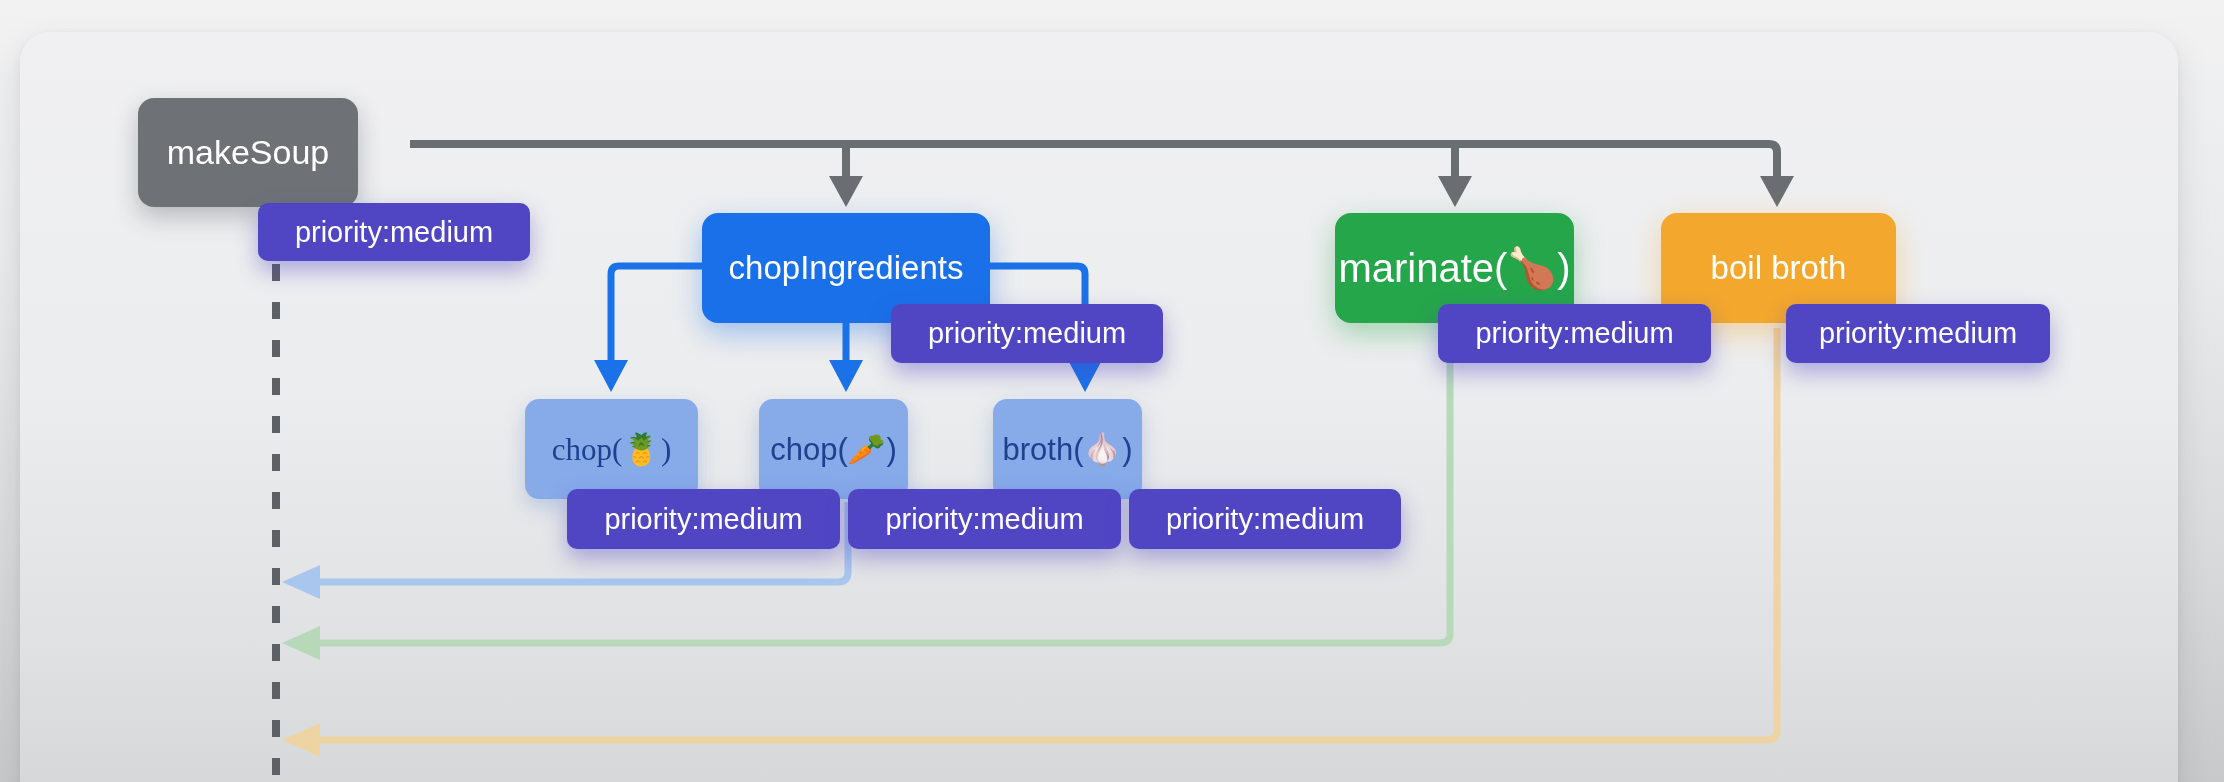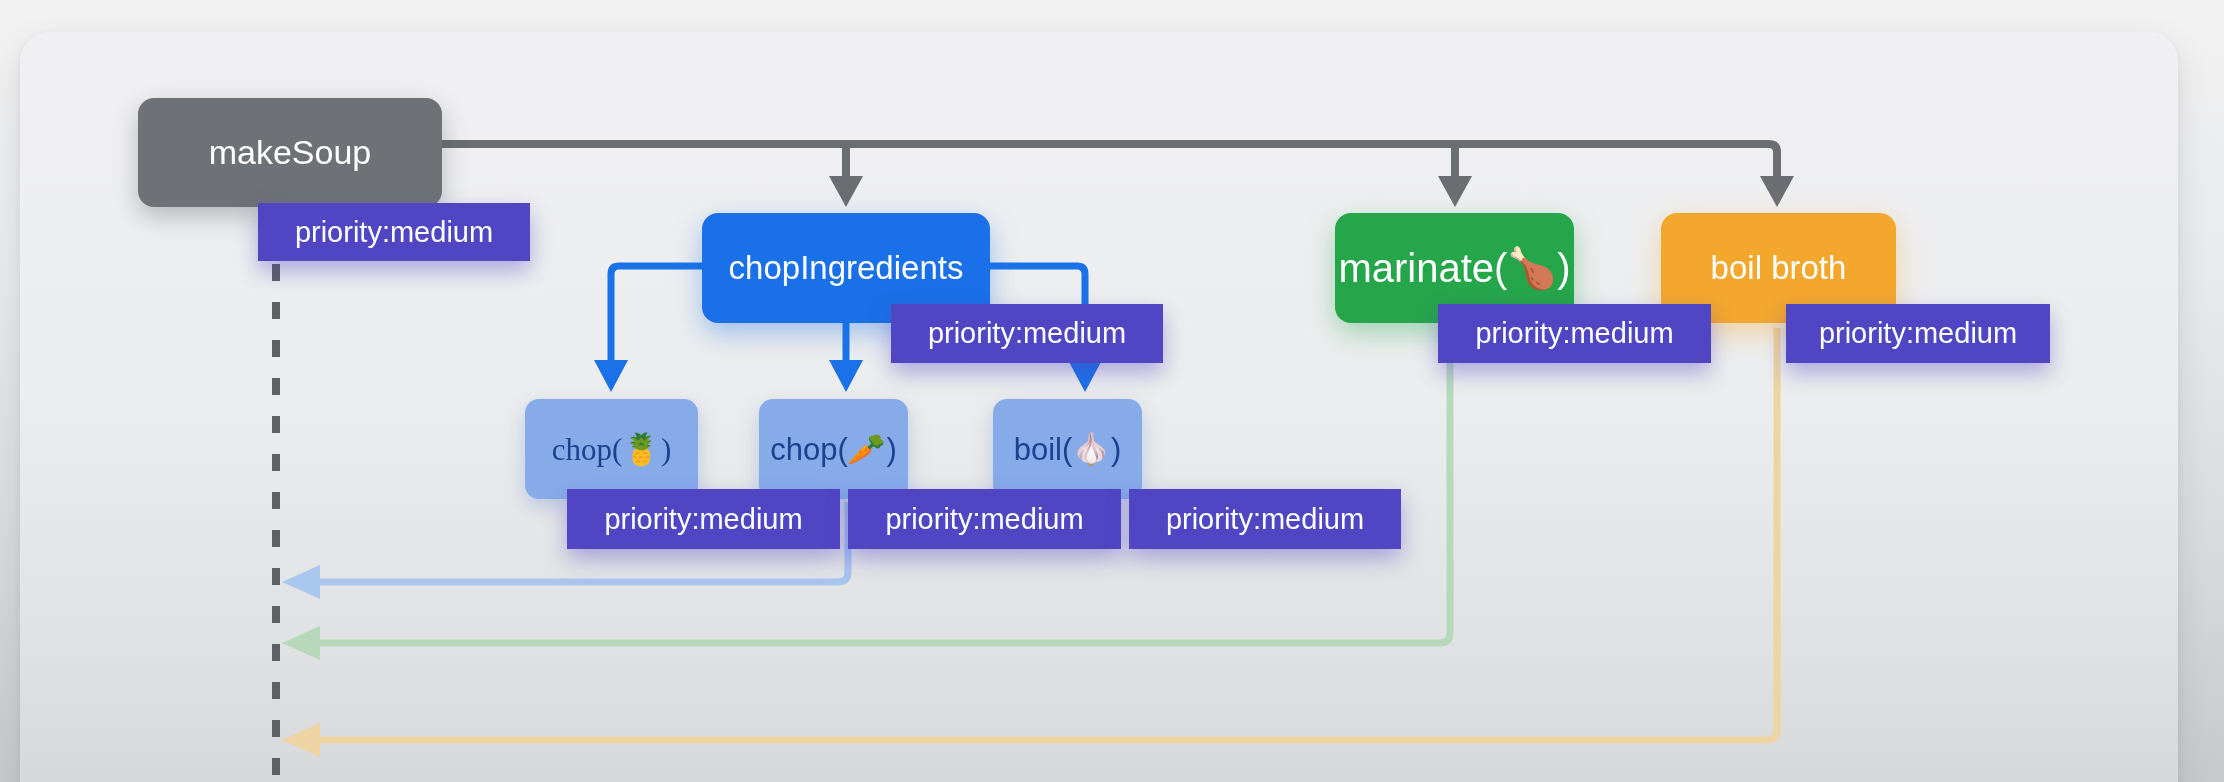--- a/index.html
+++ b/index.html
@@ -19,42 +19,42 @@
     background:linear-gradient(180deg,#f0f0f2 0%,#ecedee 45%,#e0e1e3 78%,#d4d5d7 100%);
     box-shadow:0 14px 36px rgba(0,0,0,.10), 0 2px 8px rgba(0,0,0,.05);
   }
   svg.edges{position:absolute;left:0;top:0;z-index:1;}
   .node{
     position:absolute;z-index:2;
     display:flex;align-items:center;justify-content:center;
     color:#fff;border-radius:16px;
     white-space:nowrap;
   }
-  .node-makesoup{left:138px;top:98px;width:304px;height:109px;
+  .node-makesoup{left:138px;top:98px;width:220px;height:109px;
     background:#6e7276;font-size:34px;
     box-shadow:0 10px 24px rgba(60,64,68,.30);}
   .node-chopingredients{left:702px;top:213px;width:288px;height:110px;
     background:#1a70e8;font-size:33px;
     box-shadow:0 10px 28px rgba(26,112,232,.38);}
   .node-chop{width:149px;height:100px;border-radius:14px;
     background:#87abe9;color:#1d418f;font-size:31px;
     box-shadow:0 8px 20px rgba(100,140,210,.35);}
   .node-chop1{left:525px;top:399px;width:173px;font-family:Liberation Serif, serif;}
   .node-chop2{left:759px;top:399px;}
   .node-chop3{left:993px;top:399px;}
   .node-marinate{left:1335px;top:213px;width:239px;height:110px;
     background:#26a64b;font-size:40px;
     box-shadow:0 10px 28px rgba(38,166,75,.38);}
   .node-boil{left:1661px;top:213px;width:235px;height:110px;
     background:#f3a72d;font-size:33px;
     box-shadow:0 10px 28px rgba(243,167,45,.38);}
   .badge{
     position:absolute;z-index:3;
     display:flex;align-items:center;justify-content:center;
-    background:#5046c4;color:#fff;border-radius:0;
+    background:#5046c4;color:#fff;border-radius:10px;
     font-size:29px;white-space:nowrap;
     box-shadow:0 10px 22px rgba(76,66,190,.40);
   }
   .badge-makesoup{left:258px;top:203px;width:272px;height:58px;}
   .badge-chopingredients{left:891px;top:304px;width:272px;height:59px;}
   .badge-chop1{left:567px;top:489px;width:273px;height:60px;}
   .badge-chop2{left:848px;top:489px;width:273px;height:60px;}
   .badge-chop3{left:1129px;top:489px;width:272px;height:60px;}
   .badge-marinate{left:1438px;top:304px;width:273px;height:59px;}
   .badge-boil{left:1786px;top:304px;width:264px;height:59px;}
@@ -112,21 +112,21 @@
 
   <div class="node node-chop node-chop1">
     <span>chop(🍍)</span>
   </div>
 
   <div class="node node-chop node-chop2">
     <span>chop(🥕)</span>
   </div>
 
   <div class="node node-chop node-chop3">
-    <span>boil(🧄)</span>
+    <span>broth(🧄)</span>
   </div>
 
   <div class="node node-marinate">
     <span>marinate(🍗)</span>
   </div>
 
   <div class="node node-boil">
     <span>boil broth</span>
   </div>
 

